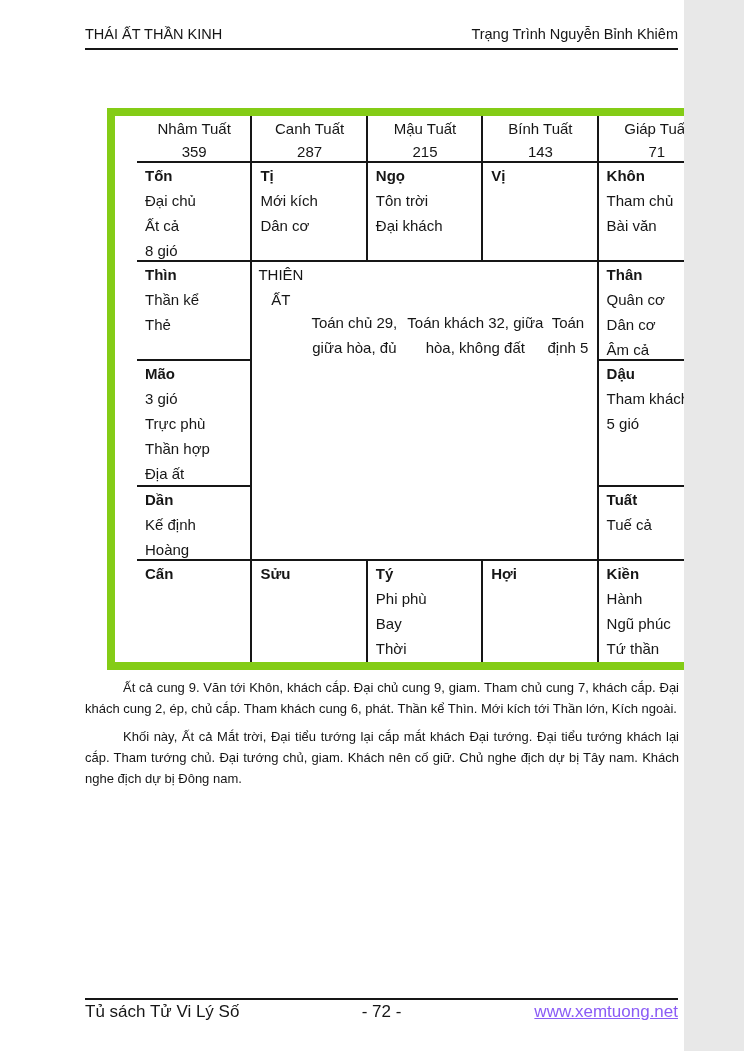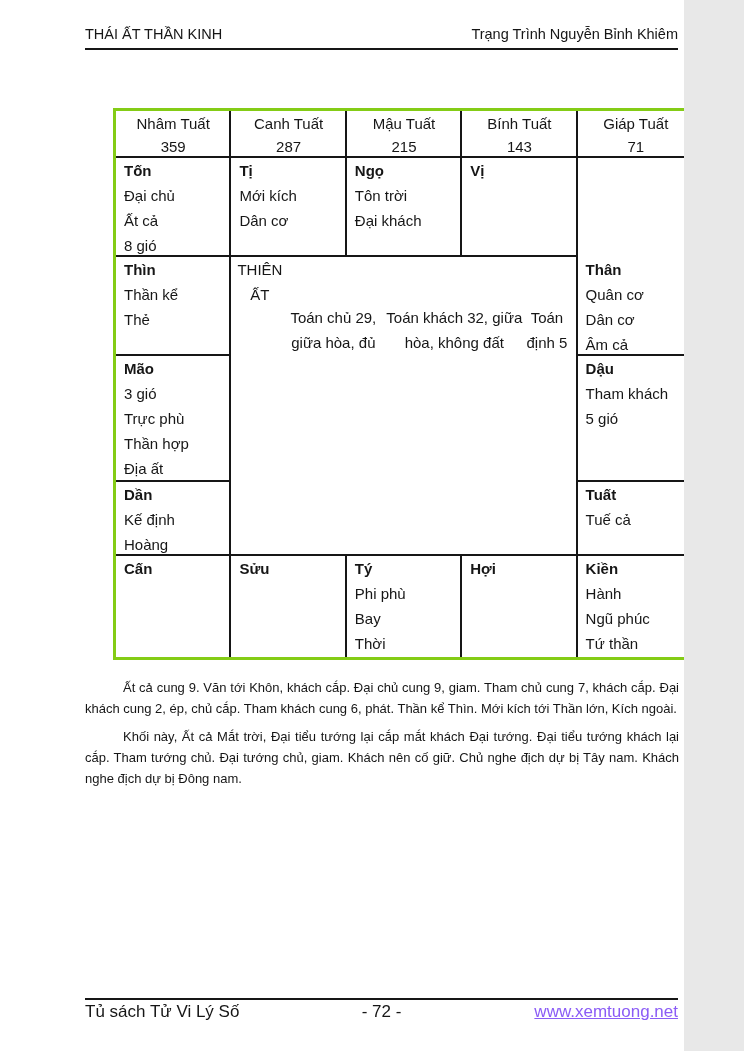--- a/index.html
+++ b/index.html
@@ -9,24 +9,24 @@
   }
   
   .page-header{
     position:absolute;top:26px;left:85px;width:593px;
     display:flex;justify-content:space-between;align-items:flex-end;
     border-bottom:2px solid #161616;padding-bottom:5px;
     font-size:14.5px;line-height:17px;
   }
   
   .chart{
-    position:absolute;top:108px;left:113px;width:577px;
+    position:absolute;top:108px;left:107px;width:577px;
     display:grid;grid-template-columns:repeat(5,1fr);
     grid-template-rows:47px 99px 99px 126px 74px 101px;
-    border:3px solid #84cc16;font-size:15px;box-sizing:content-box;
+    border:8px solid #84cc16;font-size:15px;box-sizing:content-box;padding-left:22px;
   }
   .cell{
     border-right:2px solid #161616;border-bottom:2px solid #161616;
     padding:1px 7px 0 8px;box-sizing:border-box;overflow:hidden;background:#fff;
   }
   .cell.lc{border-right:none;}
   .cell.lr{border-bottom:none;}
   .hd{text-align:center;line-height:23px;padding-top:1px;}
   .cell-title{font-weight:bold;line-height:24px;}
   .cell-line{line-height:25px;}
@@ -103,20 +103,25 @@
       <div class="cell-line">Dân cơ</div>
     </div>
     <div class="cell">
       <div class="cell-title">Ngọ</div>
       <div class="cell-line">Tôn trời</div>
       <div class="cell-line">Đại khách</div>
     </div>
     <div class="cell">
       <div class="cell-title">Vị</div>
     </div>
+    <div class="cell lc">
+      <div class="cell-title">Khôn</div>
+      <div class="cell-line">Tham chủ</div>
+      <div class="cell-line">Bài văn</div>
+    </div>
 
     <div class="cell r3c1">
       <div class="cell-title">Thìn</div>
       <div class="cell-line">Thần kể</div>
       <div class="cell-line">Thẻ</div>
     </div>
     <div class="cell center-cell">
       <div class="center-title">THIÊN ẤT</div>
       <div class="center-line">Toán chủ 29, giữa hòa, đủ</div>
       <div class="center-line">Toán khách 32, giữa hòa, không đất</div>

